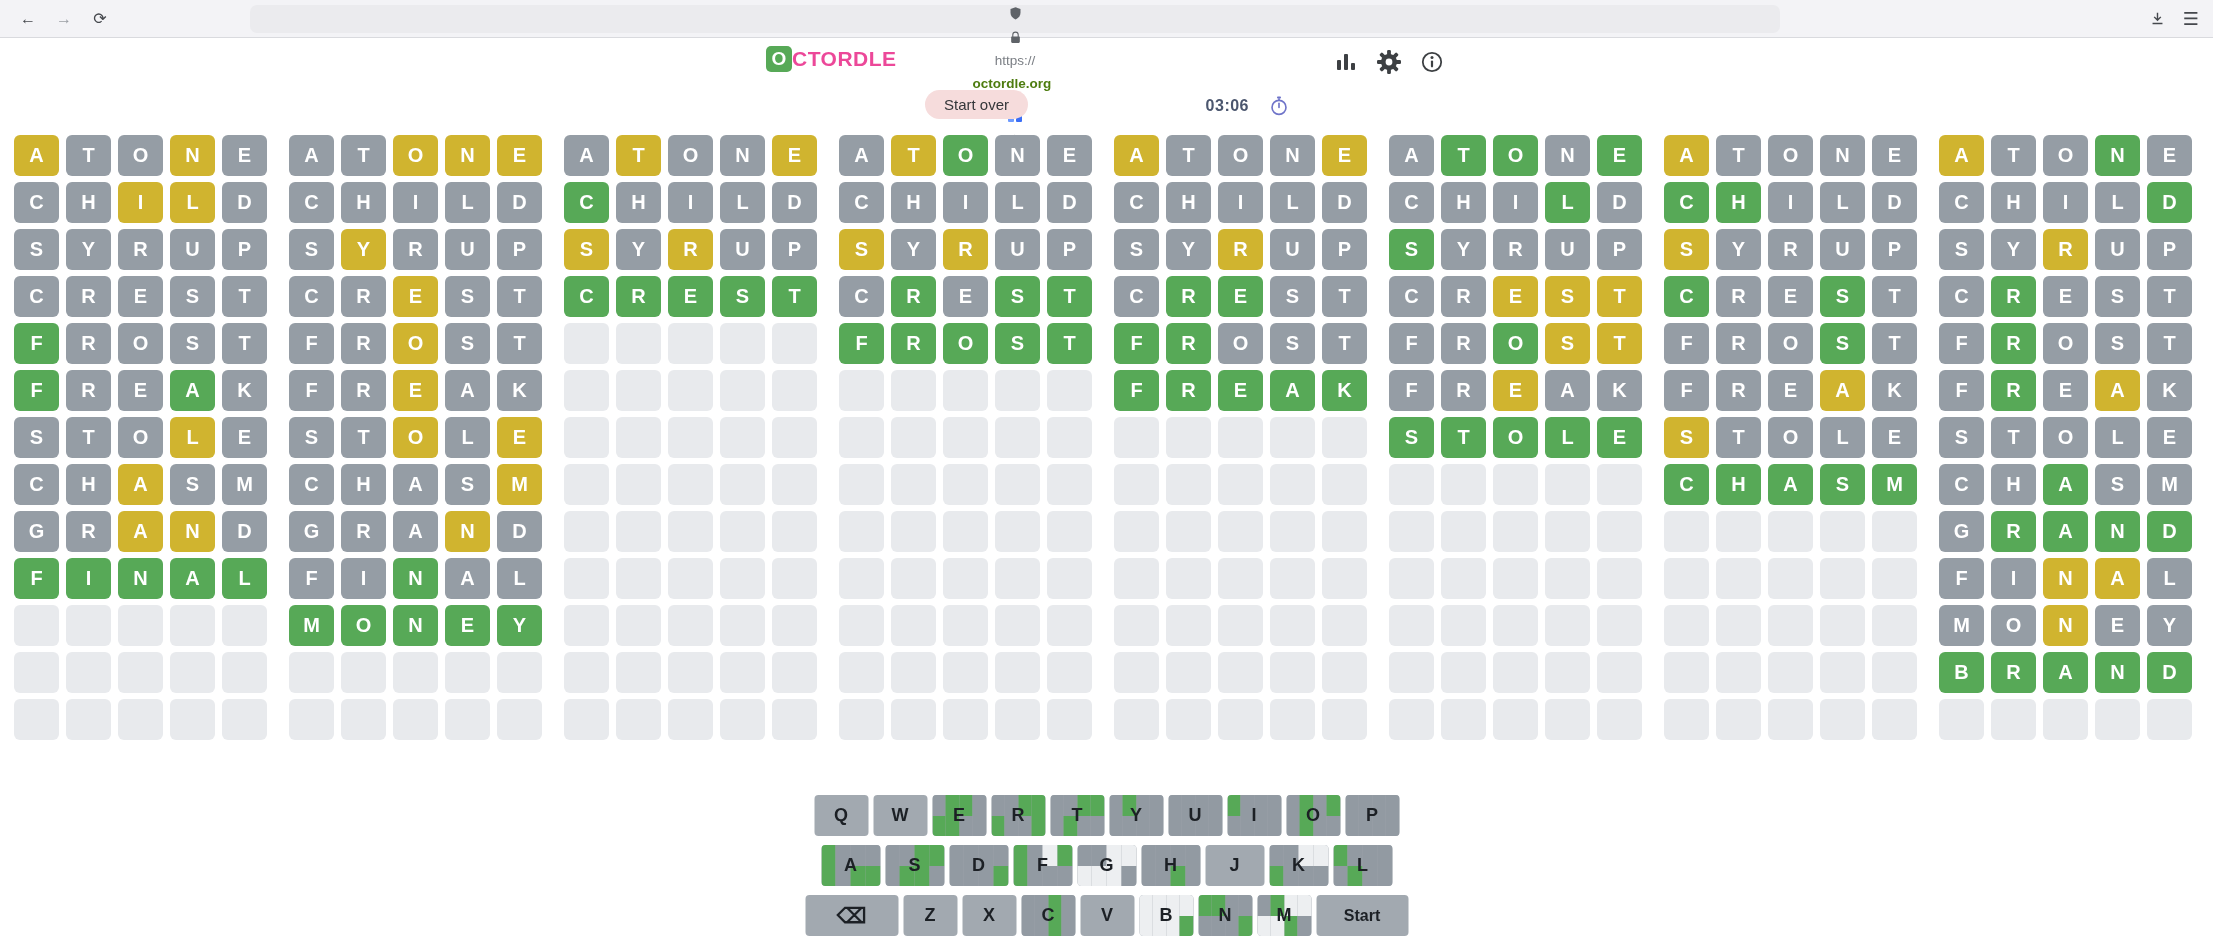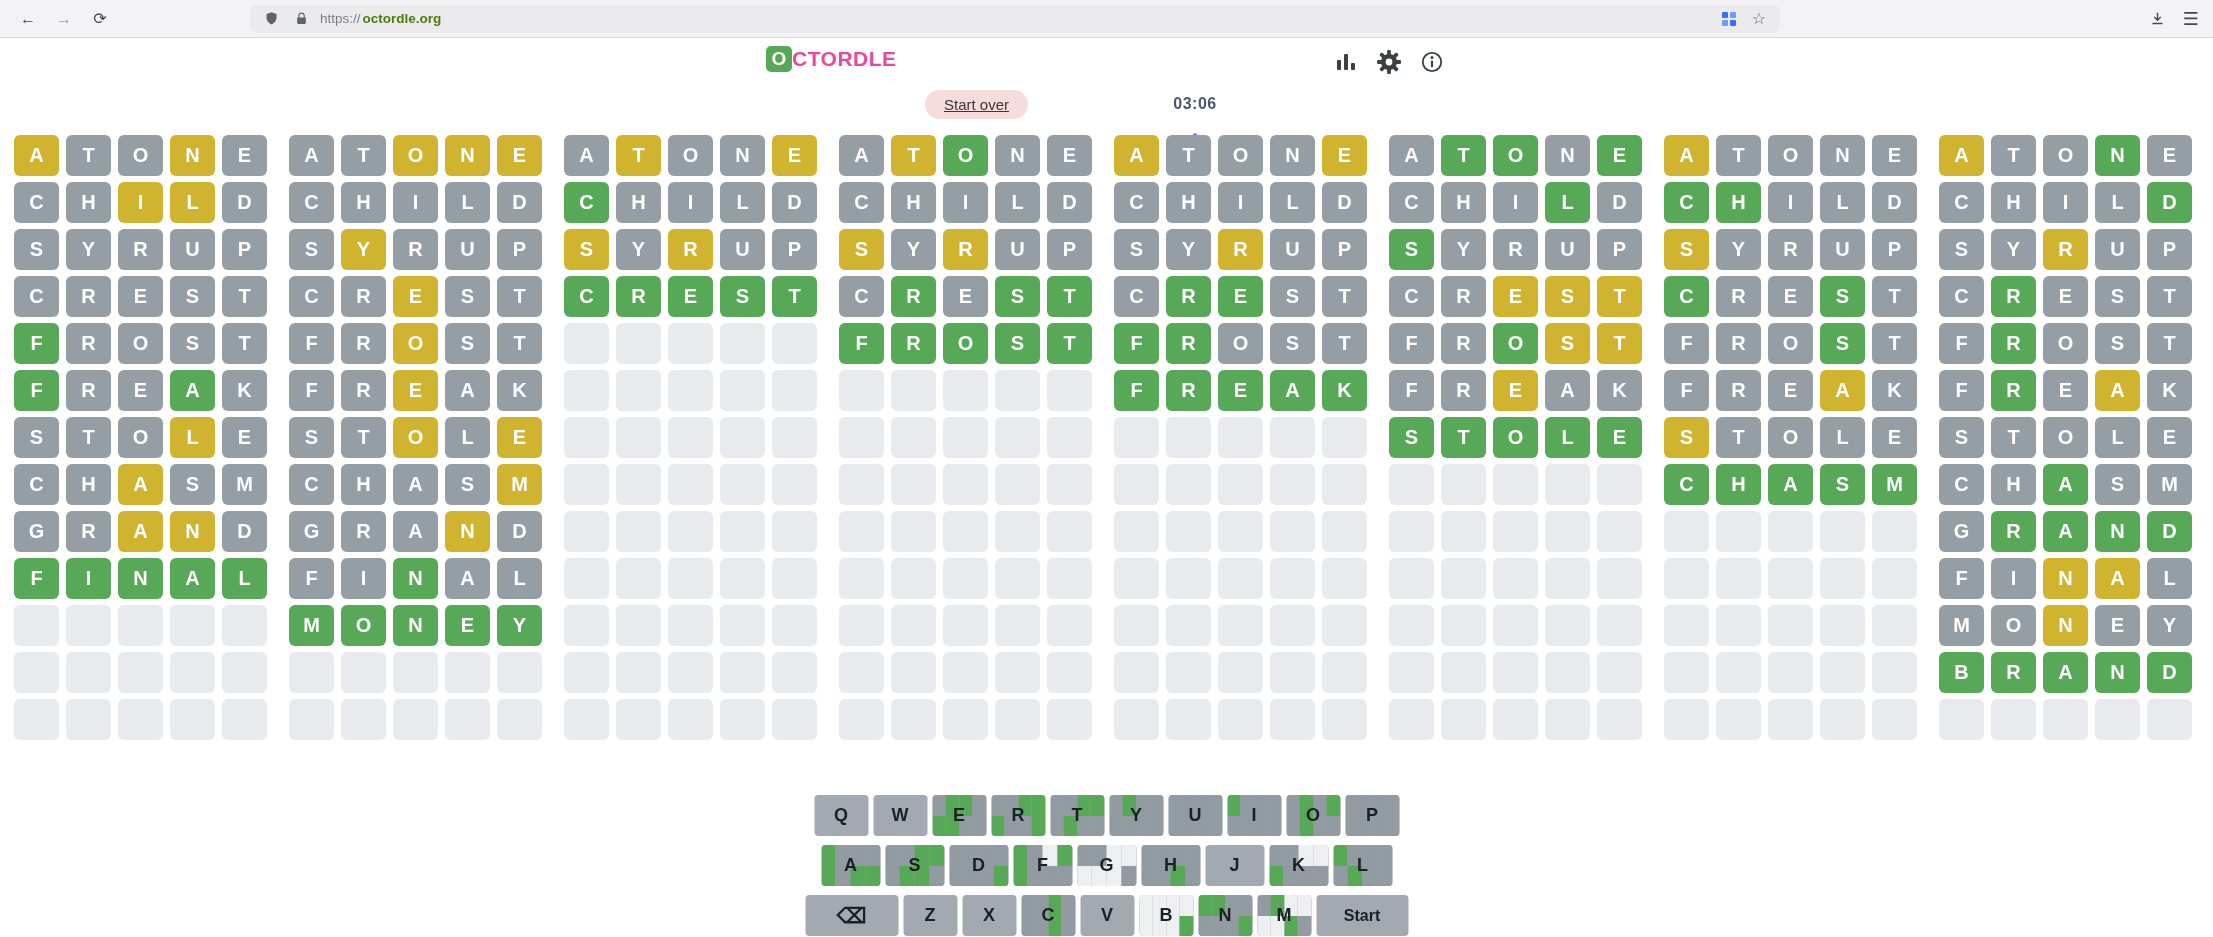--- a/index.html
+++ b/index.html
@@ -15,21 +15,21 @@
   .chrome {
     height:38px; background:#f3f3f6; border-bottom:1px solid #d9dade;
     display:flex; align-items:center; padding:0 14px; gap:8px;
   }
   .nav-btn {
     width:28px; height:28px; border-radius:5px; display:flex; align-items:center;
     justify-content:center; font-size:16px; color:#45484d; cursor:pointer; flex:0 0 auto;
   }
   .url-bar {
     margin-left:128px; width:1530px; height:28px; background:#ebebee; border-radius:7px;
-    display:flex; align-items:center; padding:0 10px; gap:8px; cursor:text;
+    display:flex; align-items:center; padding:0 10px; gap:8px; cursor:text;flex-direction:column;
   }
   .url-text { font-size:13.5px; color:#7a7e84; white-space:nowrap; }
   .url-domain { font-size:13.5px; color:#4d7c0f; font-weight:700; margin-left:-6px; white-space:nowrap; }
   .bar-spacer { flex:1; }
   .bar-icon { display:flex; align-items:center; justify-content:center; width:22px; height:22px; cursor:pointer; }
   .star { font-size:16px; color:#5f6368; }
   .right-icons { margin-left:auto; display:flex; align-items:center; gap:14px; }
   .hamburger { font-size:18px; color:#45484d; cursor:pointer; }
 
   
@@ -39,23 +39,23 @@
     color:#fff; font-weight:800; font-size:19px; display:flex; align-items:center; justify-content:center;
   }
   .title-rest { font-size:21px; font-weight:800; color:#ec4899; letter-spacing:0.5px; }
 
   .header-icons { position:absolute; left:1332px; top:48px; display:flex; gap:16px; align-items:center; }
   .hd-icon { width:27px; height:27px; display:flex; align-items:center; justify-content:center; cursor:pointer; }
 
   .start-over {
     position:absolute; left:925px; top:90px; height:29px; padding:0 19px;
     background:var(--start-over-bg); border:none; border-radius:15px;
-    font-family:inherit; font-size:15px; color:#35373a; cursor:pointer;text-decoration:underline;
+    font-family:inherit; font-size:15px; color:#35373a; cursor:pointer;
   }
-  .timer { position:absolute; left:1100px; top:95px; width:190px; display:flex; justify-content:flex-end; align-items:center; gap:19px;flex-direction:column; }
+  .timer { position:absolute; left:1100px; top:95px; width:190px; display:flex; justify-content:flex-end; align-items:center; gap:19px; }
   .timer-value { font-size:16px; font-weight:600; color:#4b566e; letter-spacing:0.5px; }
 
   
   .boards { position:absolute; left:14px; top:135px; display:flex; gap:22px; }
   .board { display:grid; grid-template-columns:repeat(5,45px); column-gap:7px; row-gap:6px; }
   .cell {
     width:45px; height:41px; border-radius:6px; display:flex; align-items:center; justify-content:center;
     font-size:20px; font-weight:700; color:#ffffff;
   }
   .s-e { background:var(--empty); }

